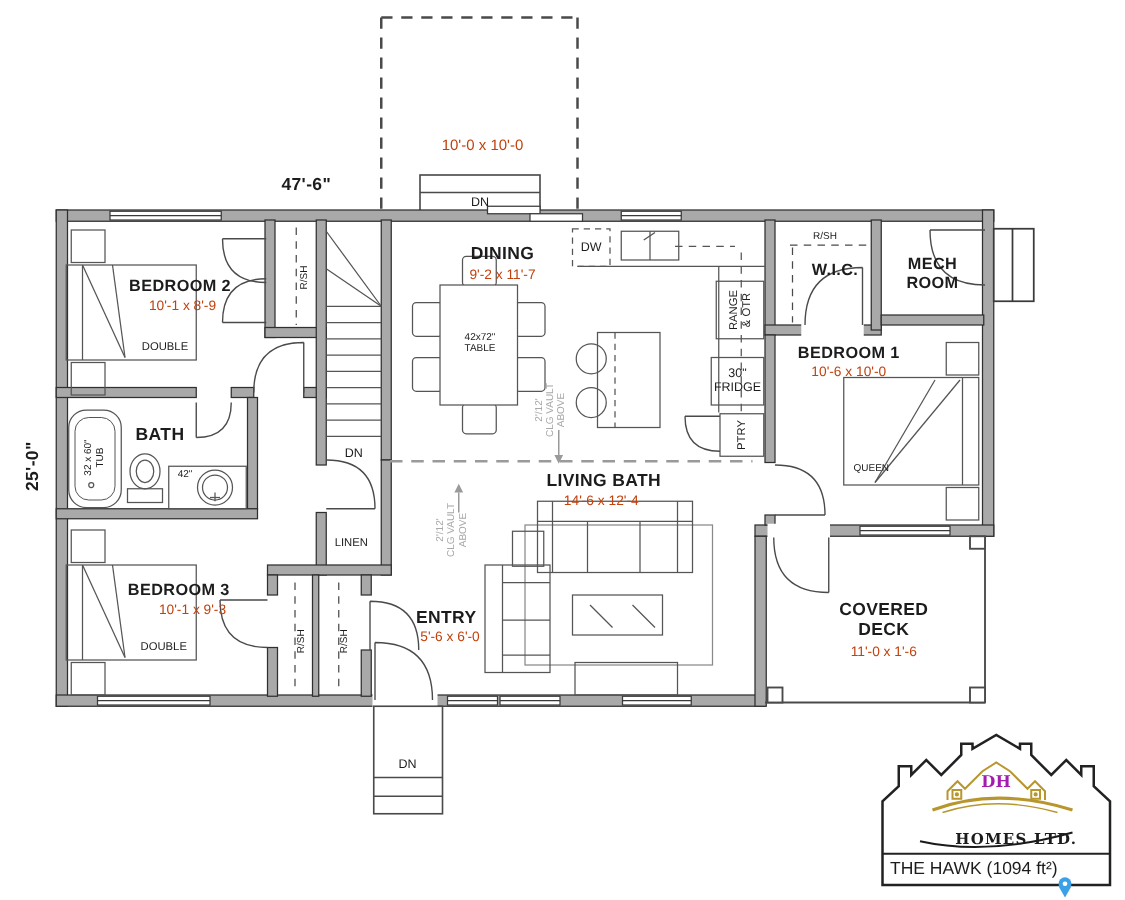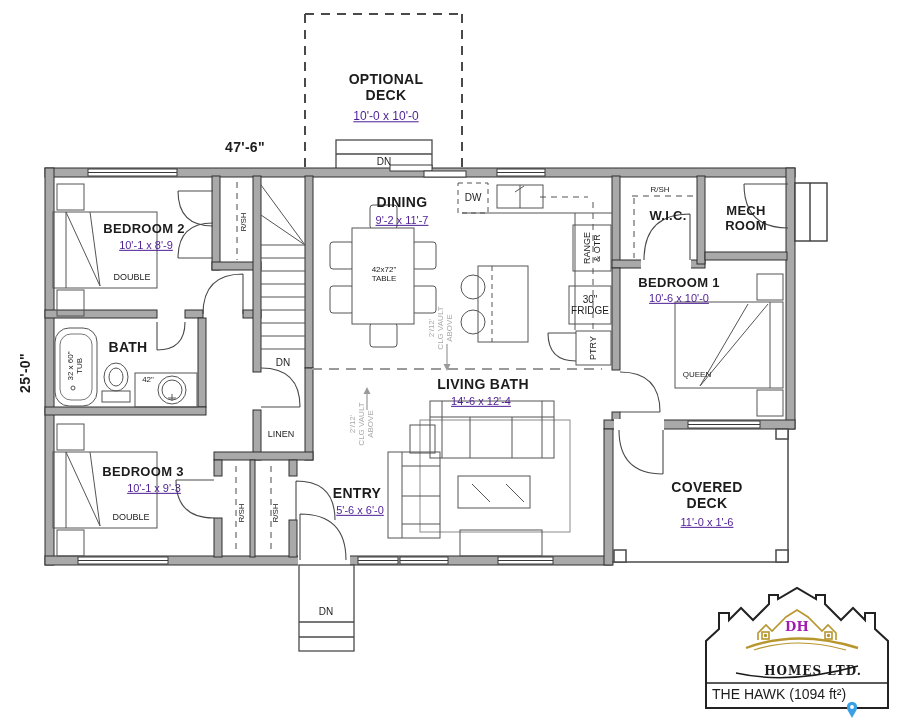--- a/index.html
+++ b/index.html
@@ -7,21 +7,21 @@
          font-family:"Liberation Sans",sans-serif;}
   #plan-svg{position:absolute;left:0;top:0;}
   .lbl{position:absolute;color:#1c1c1c;transform:translate(-50%,-50%);
        text-align:center;white-space:nowrap;line-height:1.12;z-index:5;}
   .b{font-weight:bold;letter-spacing:.3px;}
   .sz14{font-size:14px}.sz13{font-size:13px}.sz12{font-size:12px}
   .sz11{font-size:11px}.sz10{font-size:10px}.sz9{font-size:9px}.sz8{font-size:8px}
   .wrap{white-space:normal;}
   .rot{transform:translate(-50%,-50%) rotate(-90deg);}
   .fade{color:#a8a8a8;}
-  .dim{color:#4c1d95;text-decoration:underline;}
+  .dim{color:#c2410c;}
   .serif{font-family:"DejaVu Serif",serif;}
   .script{font-style:italic;font-weight:bold;font-size:30px;color:#161616;}
   .gold{color:#a21caf;}
   .vaultline{display:block;}
 </style>
 </head>
 <body>
 
 <div id="stage">
 
@@ -303,21 +303,20 @@
       <circle cx="852" cy="707" r="5.2" fill="#3aa0e8"></circle>
       <polygon points="847.2,709.5 856.8,709.5 852,718" fill="#3aa0e8"></polygon>
       <circle cx="852" cy="707" r="1.9" fill="#ffffff"></circle>
     </g>
   </g>
 </svg>
 
 <div class="lbl b sz14" style="left:245px;top:148px">47'-6"</div>
 <div class="lbl b sz14 rot" style="left:26px;top:373px">25'-0"</div>
 
-<div class="lbl b sz14 wrap" style="left:386px;top:88px;width:86px">OPTIONAL DECK</div>
 <div class="lbl sz12 dim" style="left:386px;top:117px">10'-0 x 10'-0</div>
 <div class="lbl sz10" style="left:384px;top:162px">DN</div>
 
 <div class="lbl b sz13" style="left:144px;top:229px">BEDROOM 2</div>
 <div class="lbl sz11 dim" style="left:146px;top:245px">10'-1 x 8'-9</div>
 <div class="lbl sz9" style="left:132px;top:277px">DOUBLE</div>
 <div class="lbl sz8 rot" style="left:244px;top:222px">R/SH</div>
 
 <div class="lbl b sz14" style="left:402px;top:203px">DINING</div>
 <div class="lbl sz11 dim" style="left:402px;top:220px">9'-2 x 11'-7</div>

